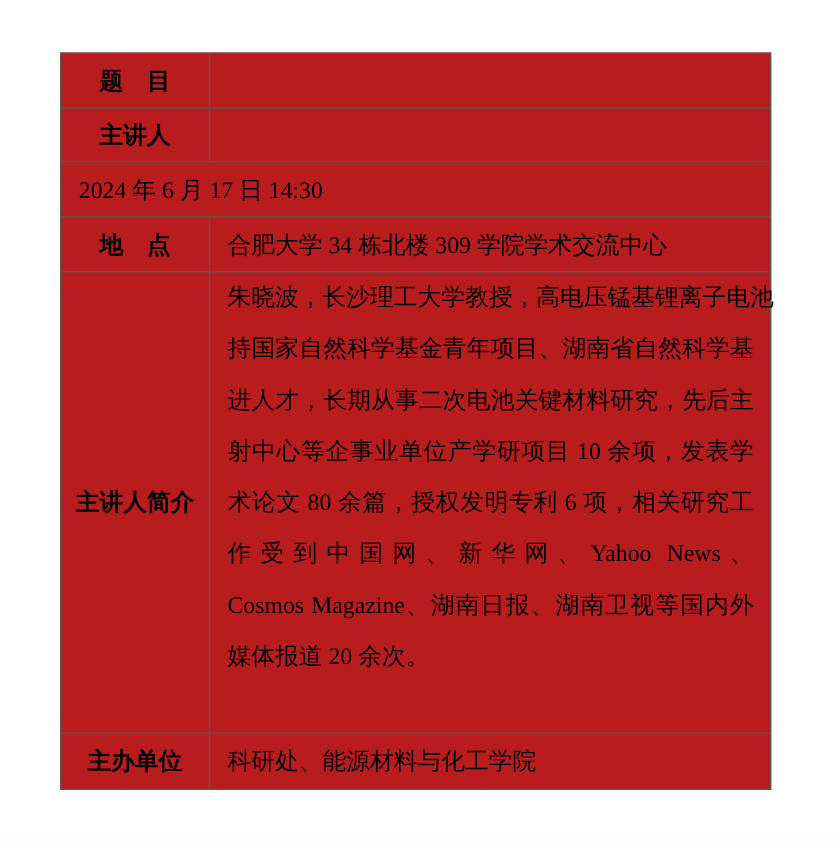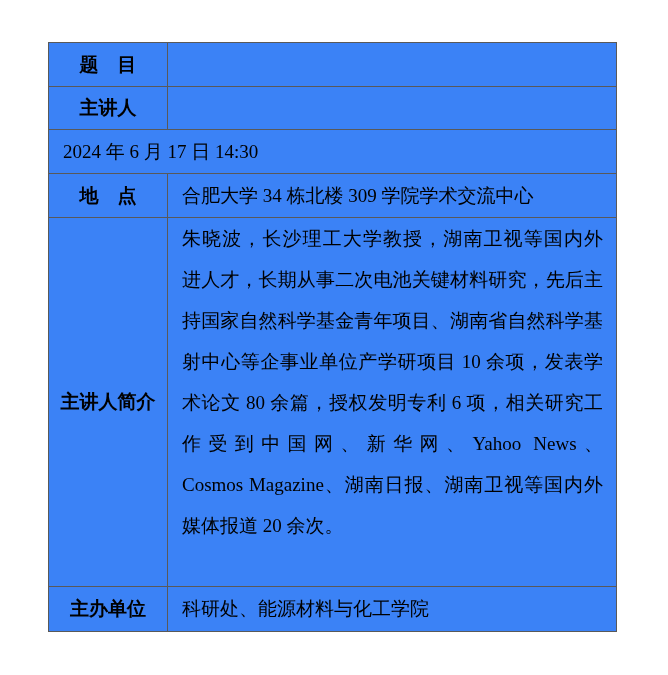--- a/index.html
+++ b/index.html
@@ -15,21 +15,21 @@
     font-family: "Liberation Serif", "DejaVu Serif", serif;
     color: #000000;
   }
   .doc-table {
     position: absolute;
     left: 48px;
     top: 42px;
     width: 569px;
     border: 1px solid #595959;
     box-sizing: border-box;
-    background: #3b82f6;
+    background: #b91c1c;
   }
   .row {
     display: flex;
     box-sizing: border-box;
     border-bottom: 1px solid #595959;
   }
   .row:last-child {
     border-bottom: none;
     justify-content: center;
   }
@@ -94,23 +94,23 @@
   </div>
 
   <div class="row h44">
     <div class="label-cell">地　点</div>
     <div class="value-cell">合肥大学 34 栋北楼 309 学院学术交流中心</div>
   </div>
 
   <div class="row hbio">
     <div class="label-cell">主讲人简介</div>
     <div class="value-cell bio-cell">
-      <div class="bio-line">朱晓波，长沙理工大学教授，湖南卫视等国内外</div>
+      <div class="bio-line">朱晓波，长沙理工大学教授，高电压锰基锂离子电池</div>
+      <div class="bio-line">持国家自然科学基金青年项目、湖南省自然科学基</div>
       <div class="bio-line">进人才，长期从事二次电池关键材料研究，先后主</div>
-      <div class="bio-line">持国家自然科学基金青年项目、湖南省自然科学基</div>
       <div class="bio-line">射中心等企事业单位产学研项目 10 余项，发表学</div>
       <div class="bio-line">术论文 80 余篇，授权发明专利 6 项，相关研究工</div>
       <div class="bio-line">作受到中国网、新华网、Yahoo News、</div>
       <div class="bio-line">Cosmos Magazine、湖南日报、湖南卫视等国内外</div>
       <div class="bio-line last">媒体报道 20 余次。</div>
     </div>
   </div>
 
   <div class="row h44">
     <div class="label-cell">主办单位</div>

